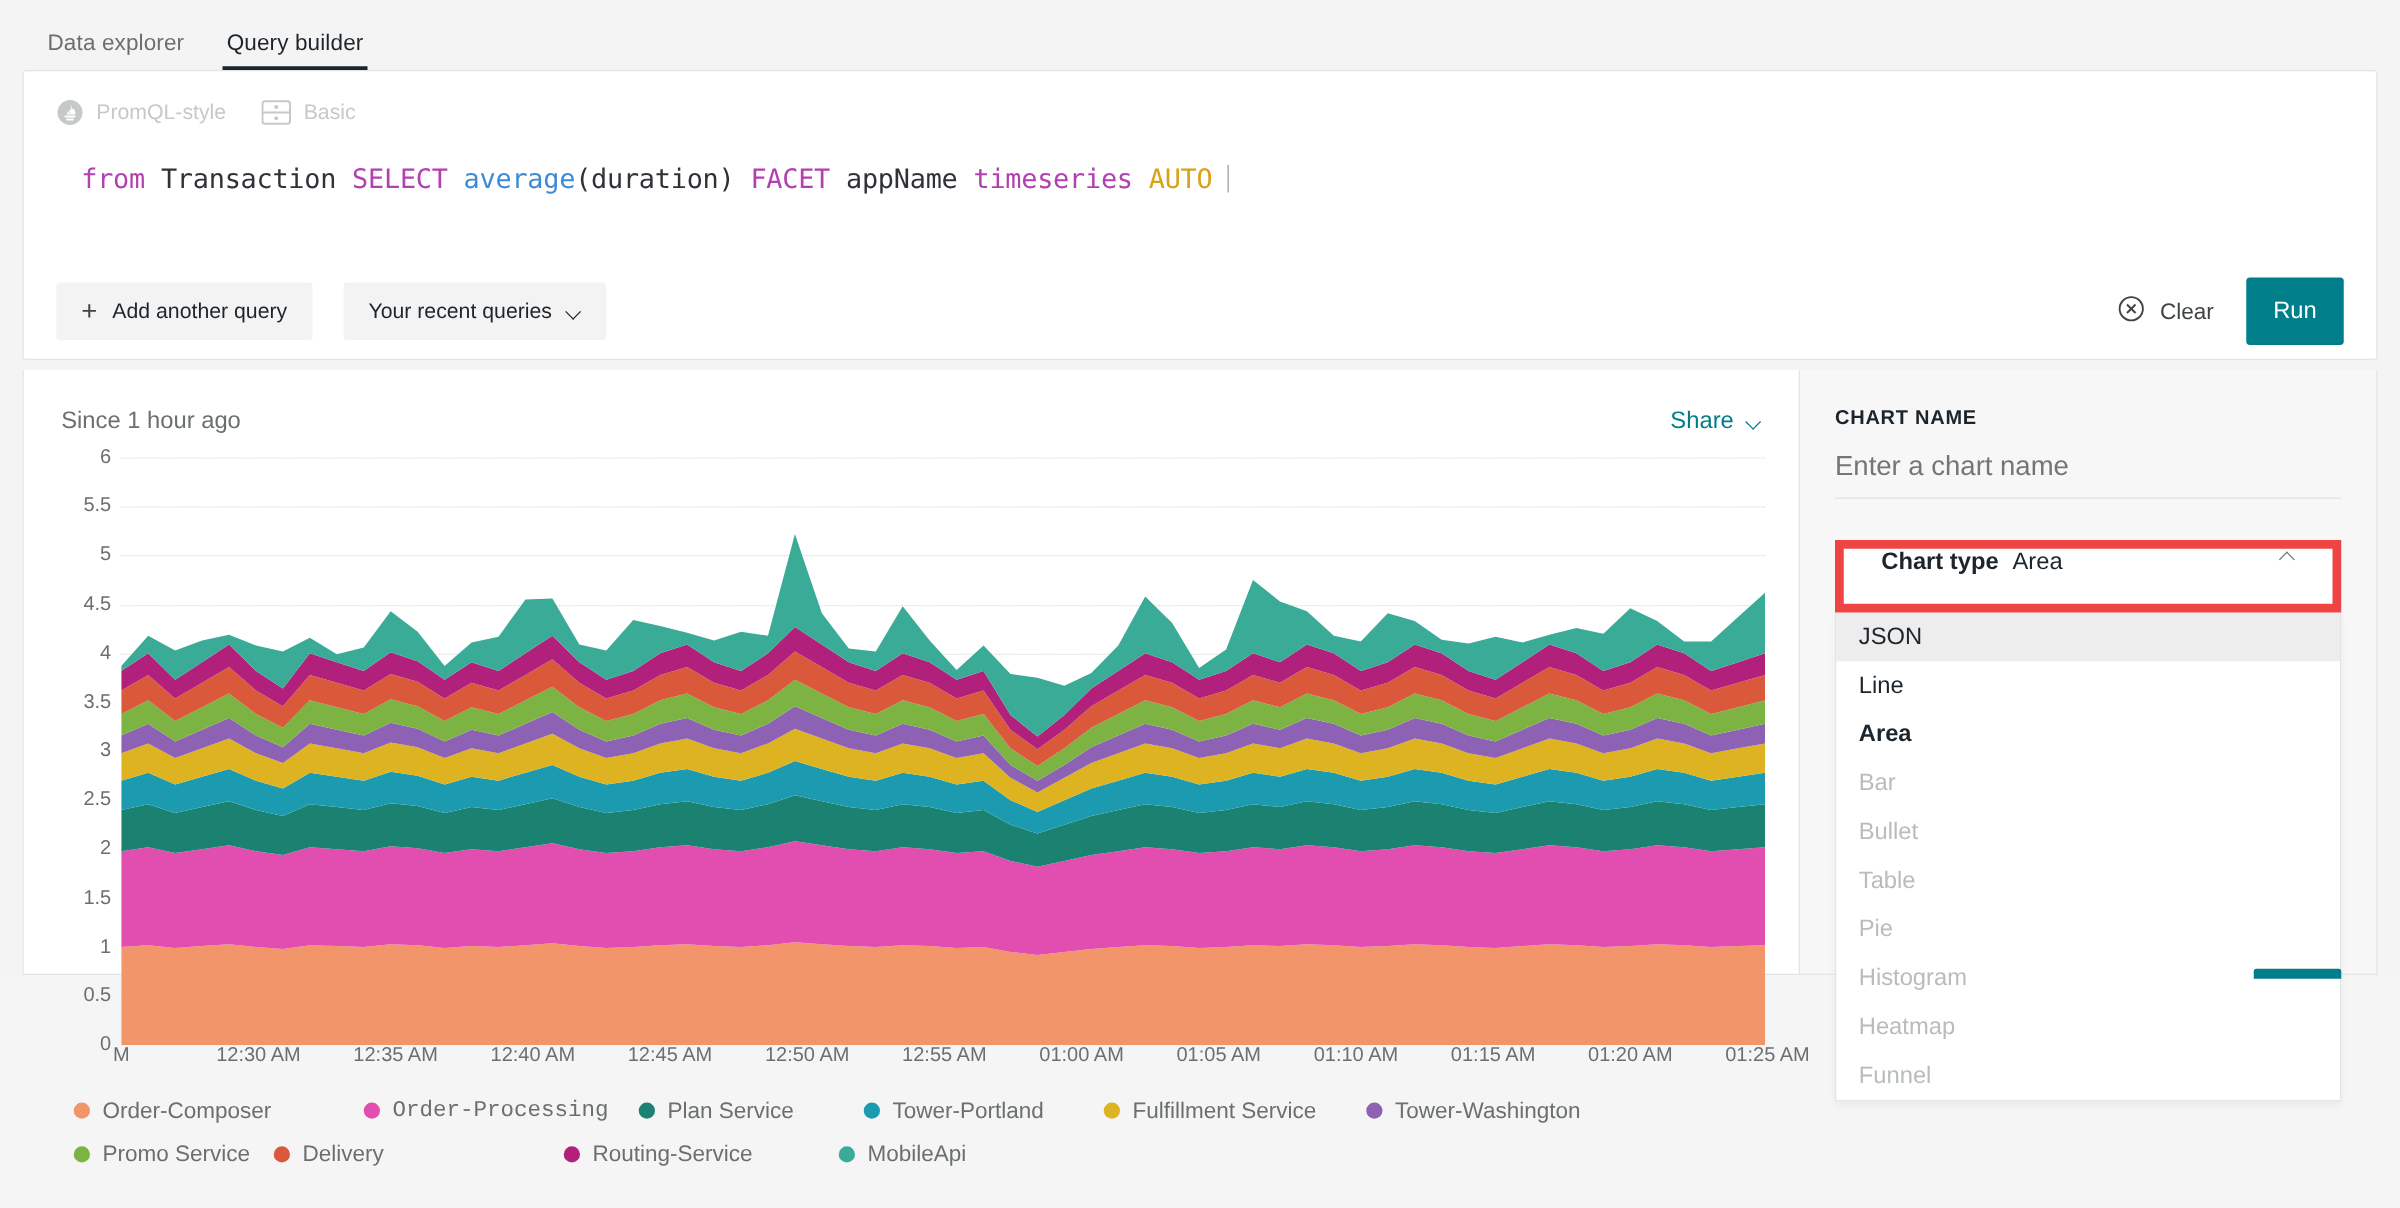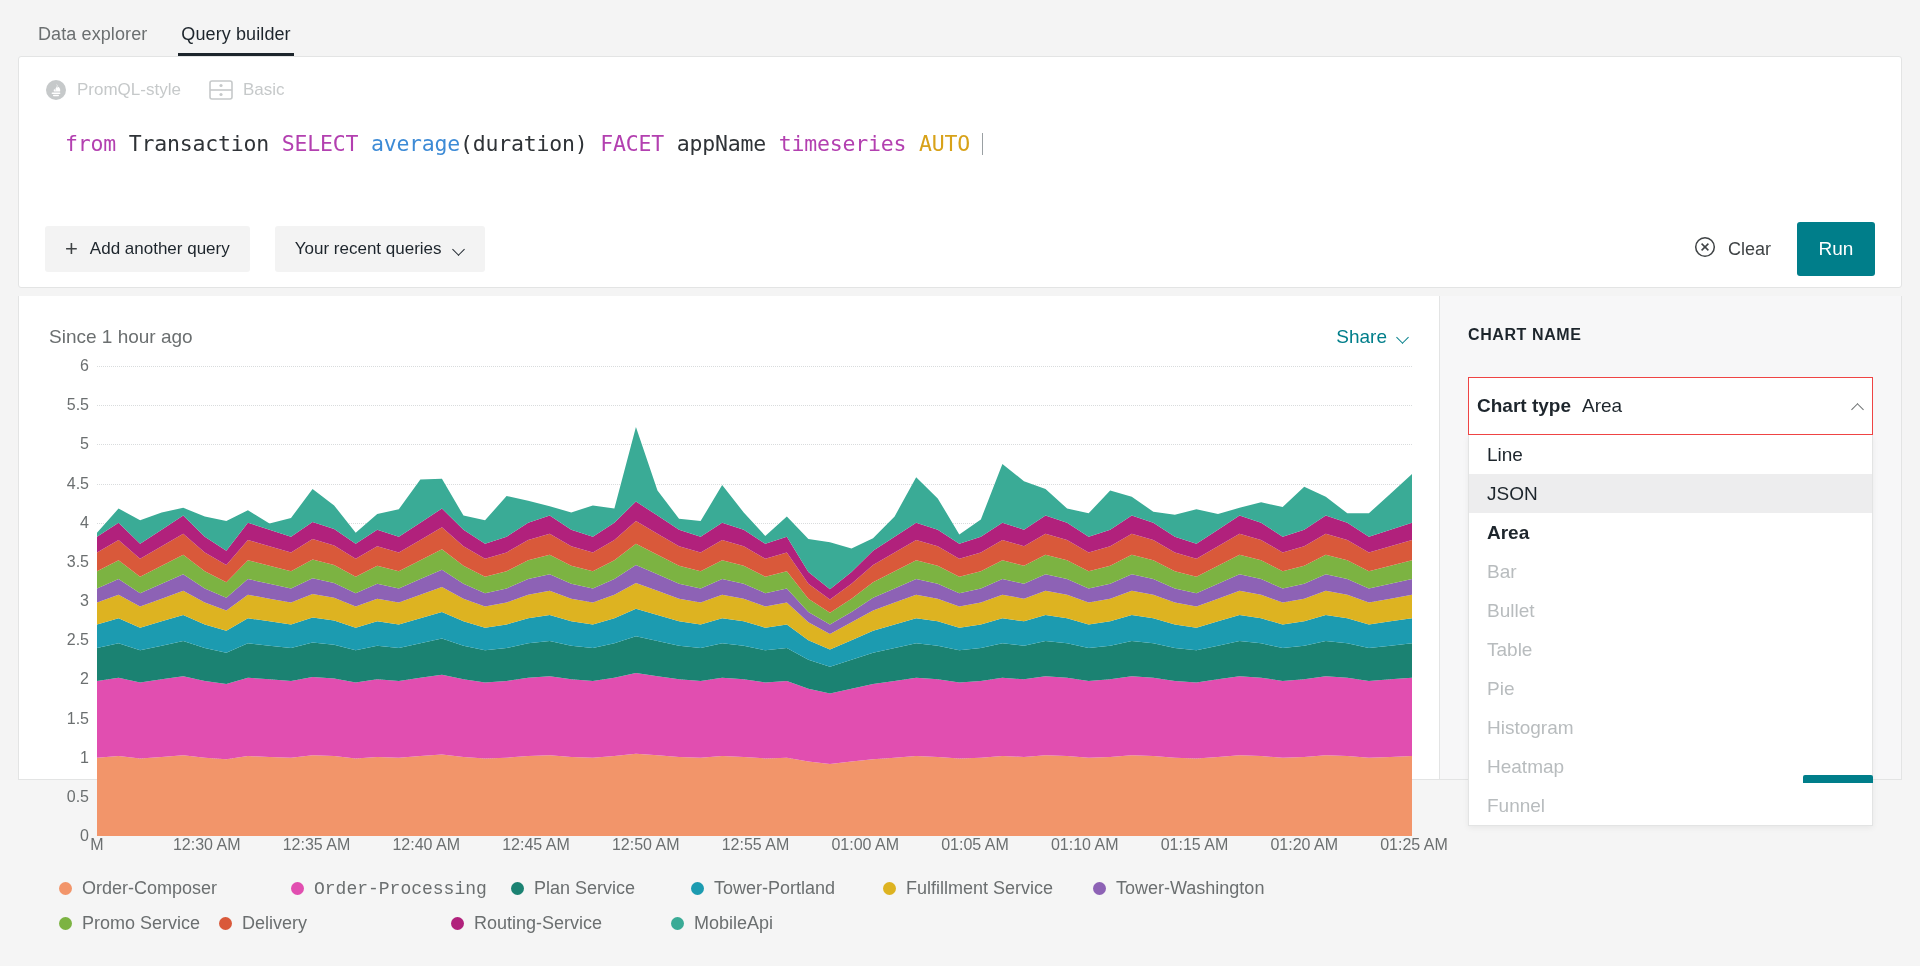--- a/index.html
+++ b/index.html
@@ -115,22 +115,22 @@
             color:#6b6f70; cursor:pointer; }
   .dot { width:13px; height:13px; border-radius:50%; flex:none; }
 
   
   .side { flex:1; background:#f7f7f8; border:1px solid #e3e4e4;
           border-top:0; border-left:0; padding: 30px 28px 0 28px; position:relative; }
   .side-label { font-size:16px; font-weight:700; color:#1d252c; letter-spacing:.6px; }
   .name-input { margin-top:16px; width:100%; border:0; border-bottom:1px solid #e0e1e2;
                 background:transparent; font-size:22px; color:#b8bcbe; padding-bottom:12px;
                 font-family:"Liberation Sans", sans-serif; outline:none; }
-  .ct-box { margin-top:33px; background:#fff; border:1px solid #ef4444;
-            height:58px; display:flex; align-items:center; padding:0 8px;
+  .ct-box { margin-top:33px; background:#fff; border:7px solid #ef4444;
+            height:58px; display:flex; align-items:flex-start; padding:0 30px;
             cursor:pointer; position:relative; }
   .ct-label { font-size:19px; font-weight:700; color:#1d252c; }
   .ct-value { font-size:19px; color:#1d252c; margin-left:11px; }
   .ct-chev { margin-left:auto; color:#6b6f70; }
   .ct-list { background:#fff; border:1px solid #e3e4e4; border-top:0;
              box-shadow:0 2px 6px rgba(0,0,0,.06); }
   .ct-item { height:39px; display:flex; align-items:center; padding:0 18px;
              font-size:19px; color:#1d252c; cursor:pointer; }
   .ct-item.hl { background:#ededee; }
   .ct-item.sel { font-weight:700; }
@@ -326,29 +326,30 @@
           </div>
           <div class="lgitem" style="width: 180px;">
             <span class="dot" style="background: rgb(58, 171, 150);"></span>
             <span>MobileApi</span>
           </div>
         </div>
     </div>
 
     <div class="side">
       <div class="side-label">CHART NAME</div>
+      <input class="name-input" type="text" placeholder="Enter a chart name" style="">
 
       <div class="ct-box">
         <span class="ct-label">Chart type</span>
         <span class="ct-value">Area</span>
         <span class="ct-chev chev up"></span>
       </div>
       <div class="ct-list" id="ctlist">
+          <div class="ct-item hl">JSON</div>
           <div class="ct-item">Line</div>
-          <div class="ct-item hl">JSON</div>
           <div class="ct-item sel">Area</div>
           <div class="ct-item dis">Bar</div>
           <div class="ct-item dis">Bullet</div>
           <div class="ct-item dis">Table</div>
           <div class="ct-item dis">Pie</div>
           <div class="ct-item dis">Histogram</div>
           <div class="ct-item dis">Heatmap</div>
           <div class="ct-item dis">Funnel</div>
         </div>
 

